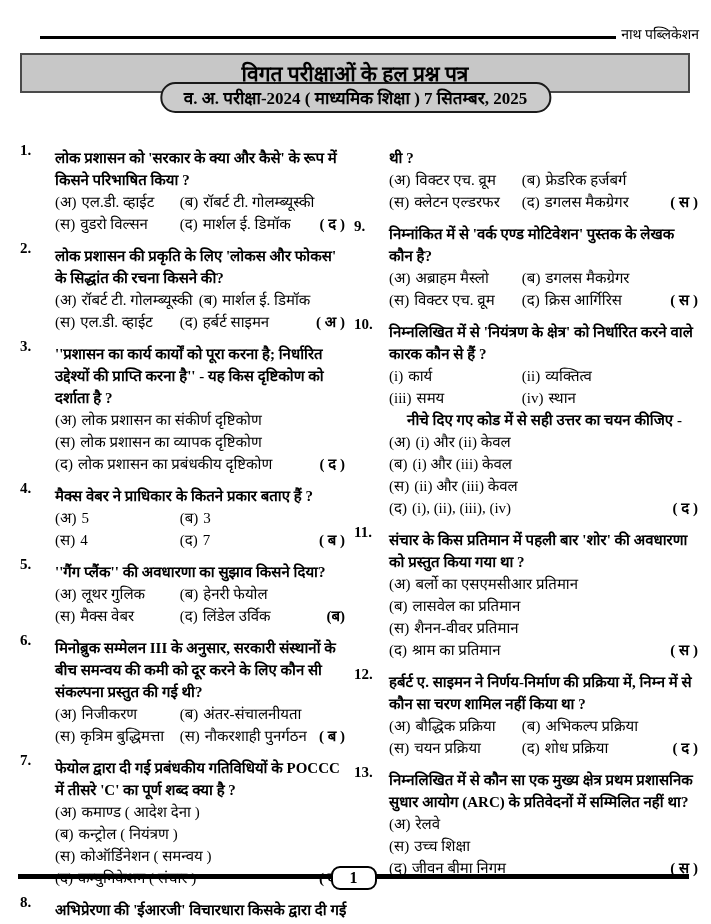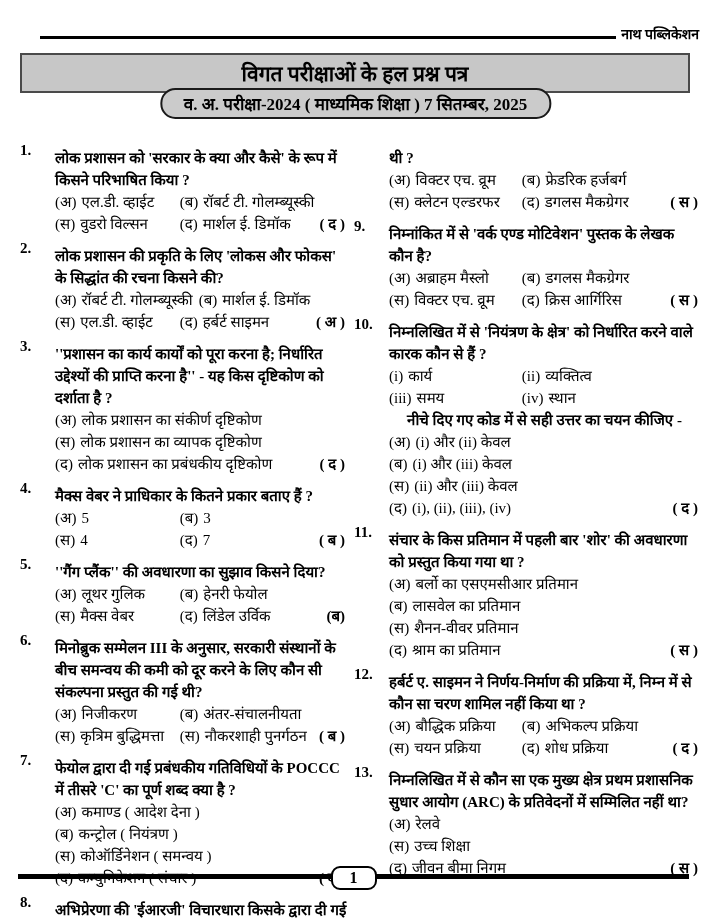--- a/index.html
+++ b/index.html
@@ -11,31 +11,31 @@
     color: #000;
     overflow: hidden;
   }
 
   
   .pub-row {
     position: absolute; top: 27px; left: 40px; right: 12px;
     display: flex; align-items: flex-end;
   }
   .pub-rule { flex: 1; border-bottom: 3px solid #000; margin-bottom: 4px; }
-  .pub-name { font-weight: bold; font-size: 14px; padding-left: 5px; line-height: 16px; white-space: nowrap; }
+  .pub-name { font-weight: normal; font-size: 14px; padding-left: 5px; line-height: 16px; white-space: nowrap; }
 
   .title-bar {
     position: absolute; top: 53px; left: 20px; right: 21px; height: 40px;
     background: #c7c7c7; border: 2px solid #4a4a4a;
     display: flex; align-items: center; justify-content: center;
     font-size: 21px; font-weight: bold;
   }
 
   .exam-pill {
-    position: absolute; top: 88px; left: 50%; transform: translateX(-50%);
+    position: absolute; top: 82px; left: 50%; transform: translateX(-50%);
     background: #cbcbcb; border: 2.5px solid #1a1a1a; border-radius: 15px;
     padding: 2px 22px; font-size: 17px; font-weight: bold; white-space: nowrap;
   }
 
   
   .qcols {
     position: absolute; top: 139px; left: 20px; right: 11px;
     display: flex; gap: 7px;
     font-size: 15px; line-height: 22px;
   }

